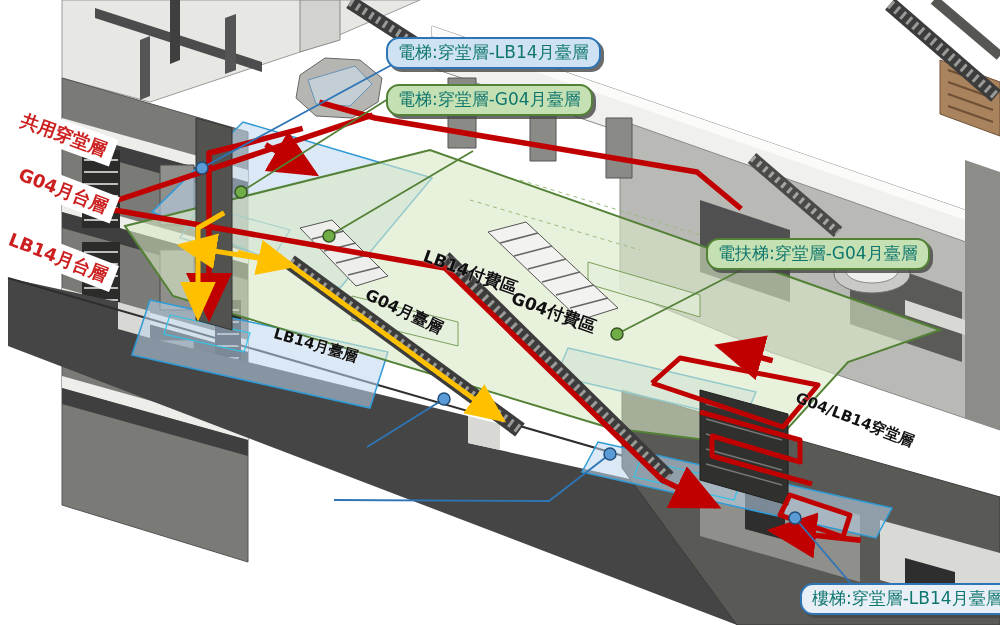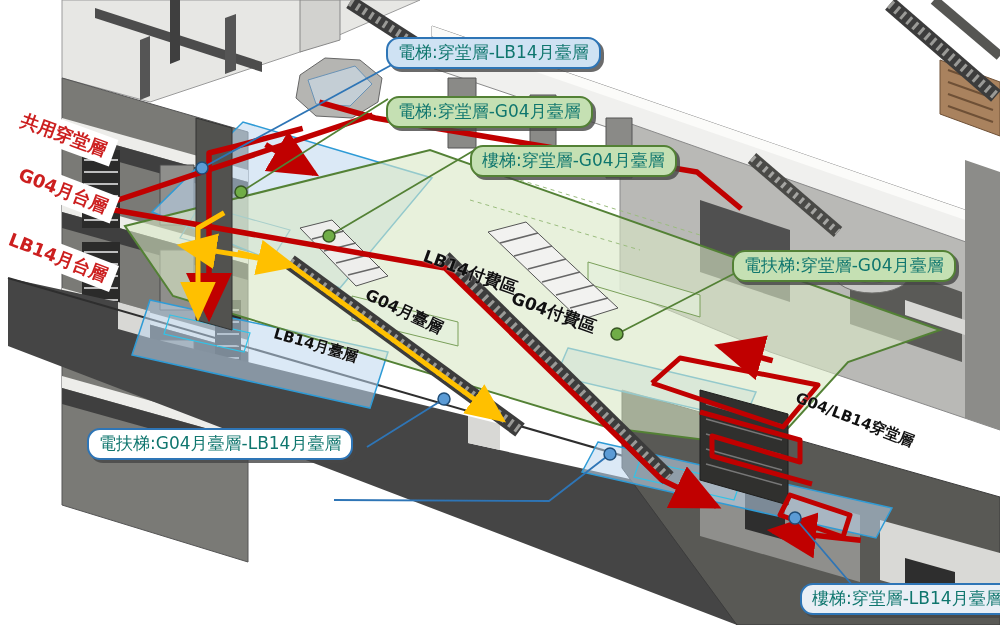--- a/index.html
+++ b/index.html
@@ -3,21 +3,21 @@
 <meta charset="utf-8">
 <style>
   html,body{margin:0;padding:0;background:#fff;}
   #stage{position:relative;width:1000px;height:625px;overflow:hidden;background:#fff;
          font-family:"DejaVu Sans","Liberation Sans",sans-serif;}
   #scene{position:absolute;left:0;top:0;}
   .callout{position:absolute;white-space:nowrap;font-weight:normal;font-size:17px;line-height:1.4;
            color:#0f766e;padding:2px 10px;border-radius:13px;
            box-shadow:3px 3px 0 rgba(70,70,70,.8);}
   .callout.blue{background:var(--c-callout-blue);border:2px solid var(--c-leader-blue);}
-  .callout.green{background:var(--c-callout-green);border:2px solid var(--c-leader-green);margin-top:12px;}
+  .callout.green{background:var(--c-callout-green);border:2px solid var(--c-leader-green);}
   .callout.white{background:#ffffff;border:2px solid var(--c-leader-blue);}
   .callout.lightblue{background:#e9eff6;border:2px solid var(--c-leader-blue);margin-left:32px;}
   .level-label{position:absolute;color:var(--c-level-red);background:#fff;font-weight:bold;
                font-size:18px;padding:2px 8px;white-space:nowrap;transform-origin:left center;}
   .area-label{position:absolute;color:#101010;font-weight:bold;white-space:nowrap;
               transform-origin:left center;text-shadow:0 0 2px rgba(255,255,255,.7);}
   .route-red{stroke:var(--c-route-red);fill:none;stroke-width:5.5;stroke-linejoin:round;stroke-linecap:square;}
   .route-red-loop{stroke:var(--c-route-red);fill:none;stroke-width:5;stroke-linejoin:round;}
   .route-yellow{stroke:var(--c-route-yellow);fill:none;stroke-width:5;stroke-linejoin:round;stroke-linecap:square;}
   .leader-blue{stroke:var(--c-leader-blue);fill:none;stroke-width:1.8;}
@@ -204,23 +204,21 @@
     <circle class="dot-blue" cx="444" cy="399" r="6"></circle>
     <path class="leader-blue" d="M334,500 L549,501 L610,454"></path>
     <circle class="dot-blue" cx="610" cy="454" r="6"></circle>
     <path class="leader-blue" d="M853,586 L795,518"></path>
     <circle class="dot-blue" cx="795" cy="518" r="6"></circle>
   </g>
 </svg>
 
 <div class="callout blue" style="left:386px;top:37px">電梯:穿堂層-LB14月臺層</div>
 <div class="callout green" style="left:386px;top:84px">電梯:穿堂層-G04月臺層</div>
-<div class="callout green" style="left:470px;top:133px">樓梯:穿堂層-G04月臺層</div>
-<div class="callout green" style="left:732px;top:238px">電扶梯:穿堂層-G04月臺層</div>
-<div class="callout white" style="left:87px;top:428px">電扶梯:G04月臺層-LB14月臺層</div>
+<div class="callout green" style="left:706px;top:238px">電扶梯:穿堂層-G04月臺層</div>
 <div class="callout lightblue" style="left:768px;top:583px">樓梯:穿堂層-LB14月臺層</div>
 
 <div class="level-label" style="left:14px;top:103px;transform:rotate(20deg)">共用穿堂層</div>
 <div class="level-label" style="left:12px;top:157px;transform:rotate(21deg)">G04月台層</div>
 <div class="level-label" style="left:2px;top:222px;transform:rotate(21deg)">LB14月台層</div>
 
 <div class="area-label" style="left:424px;top:244px;font-size:17px;transform:rotate(20deg)">LB14付費區</div>
 <div class="area-label" style="left:512px;top:286px;font-size:17px;transform:rotate(20deg)">G04付費區</div>
 <div class="area-label" style="left:366px;top:284px;font-size:16px;transform:rotate(25deg)">G04月臺層</div>
 <div class="area-label" style="left:274px;top:324px;font-size:15px;transform:rotate(16deg)">LB14月臺層</div>

